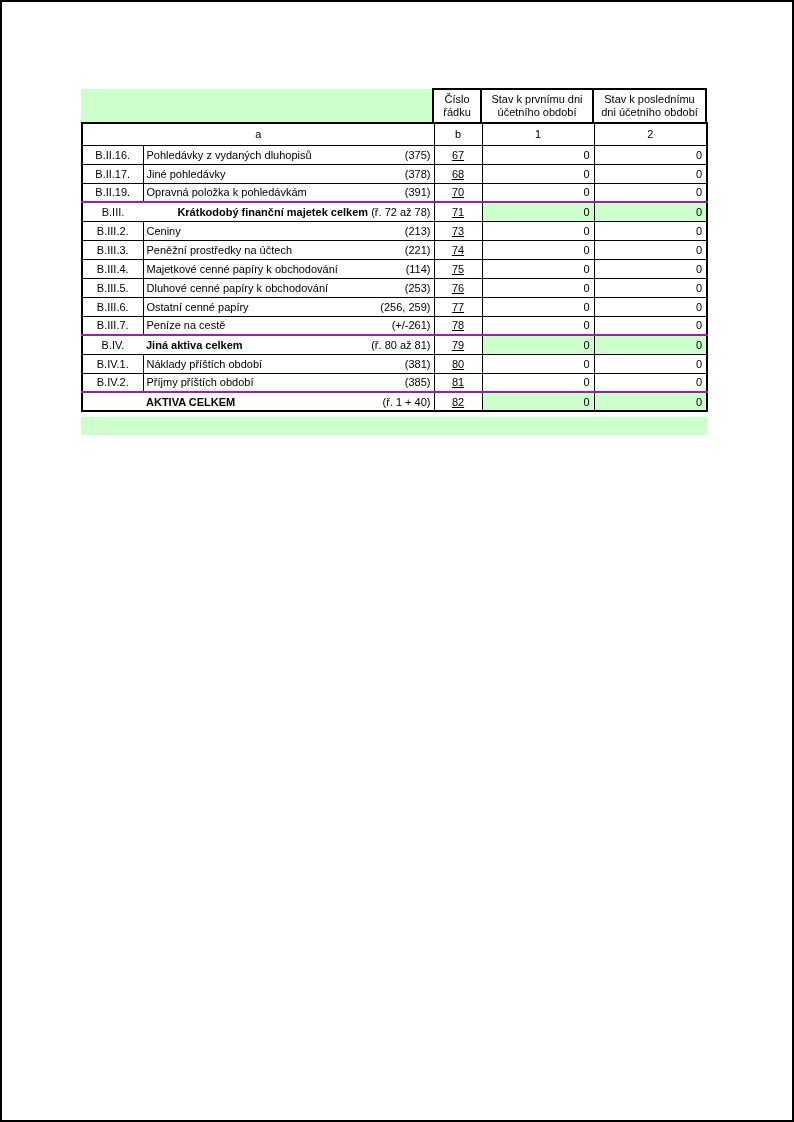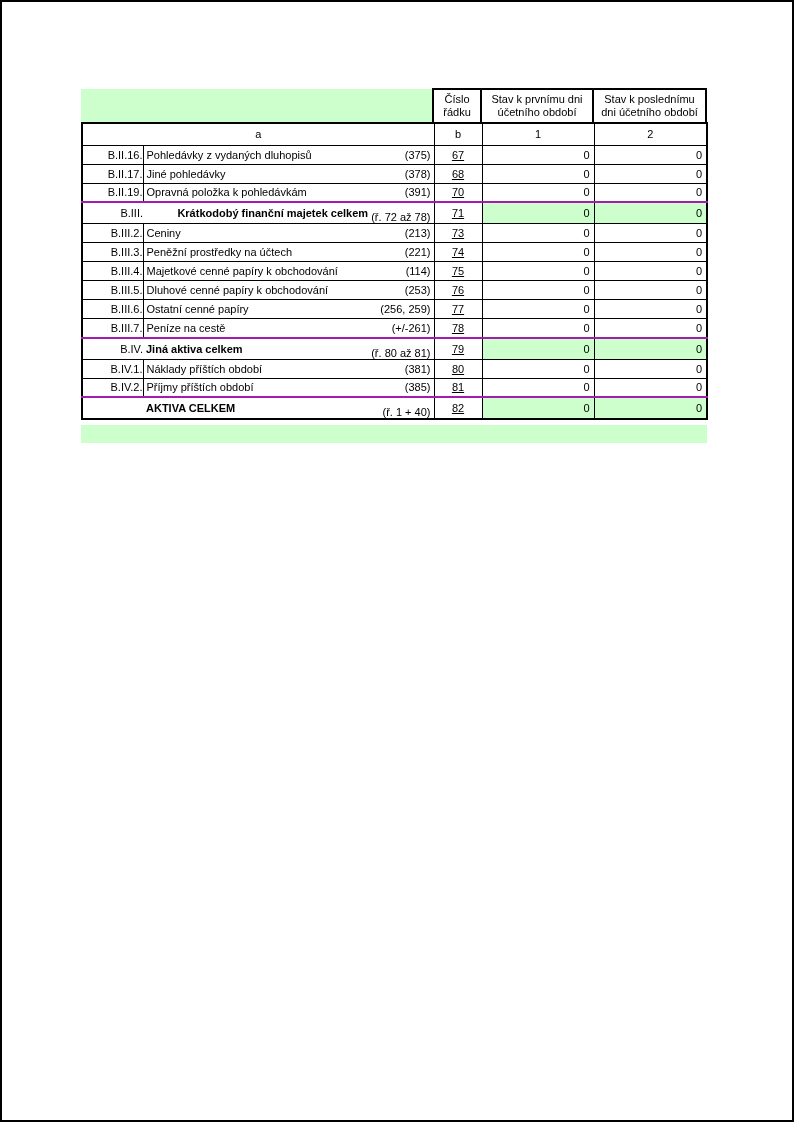--- a/index.html
+++ b/index.html
@@ -29,25 +29,25 @@
     border:1px solid #000; font-weight:normal; font-size:11px;
     vertical-align:middle; overflow:hidden; white-space:nowrap;
   }
   .main-table thead tr { height:22px; }
   .main-table tbody tr { height:19px; }
   .sub-a { text-align:center; }
   .sub-b, .num-cell { border-left:2px solid #000; border-right:2px solid #000; }
   .sub-1, .sub-2 { text-align:center; }
   .sub-2, .val-2 { border-right:2px solid #000; }
 
-  .code-cell { text-align:right; font-size:11px; }
+  .code-cell { text-align:center; font-size:11px; }
   .label-cell { padding:0; }
   .label-inner { display:flex; justify-content:space-between; align-items:center; padding:0 3px; width:100%; }
   .label-main { white-space:pre; }
-  .label-suffix { white-space:pre;margin-top:8px; }
+  .label-suffix { white-space:pre; }
   .account { white-space:pre; padding-left:4px; }
   .num-cell { text-align:center; font-weight:bold; font-size:12px;text-decoration:underline; }
   .val-cell { text-align:right; padding-right:4px; font-size:11px; }
 
   tr.thick-top td { border-top:2px solid #a21caf; }
   tr.no-div .code-cell { border-right:0; }
   tr.no-div .label-cell { border-left:0; }
   tr.bold-label .label-main { font-weight:bold; }
   tr.centered-label .label-inner { justify-content:flex-end; }
   tr.highlight .val-cell { background:var(--green); }

